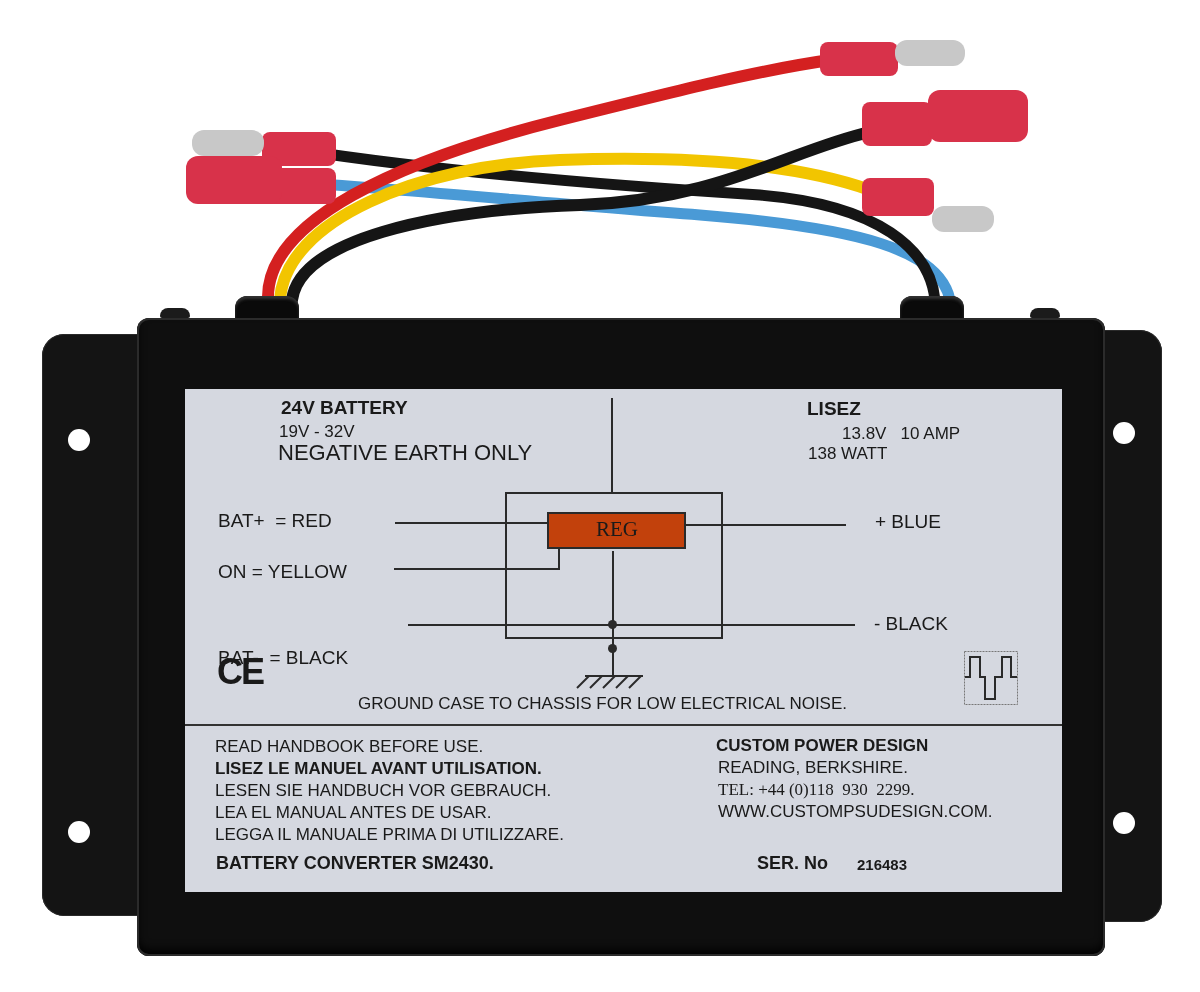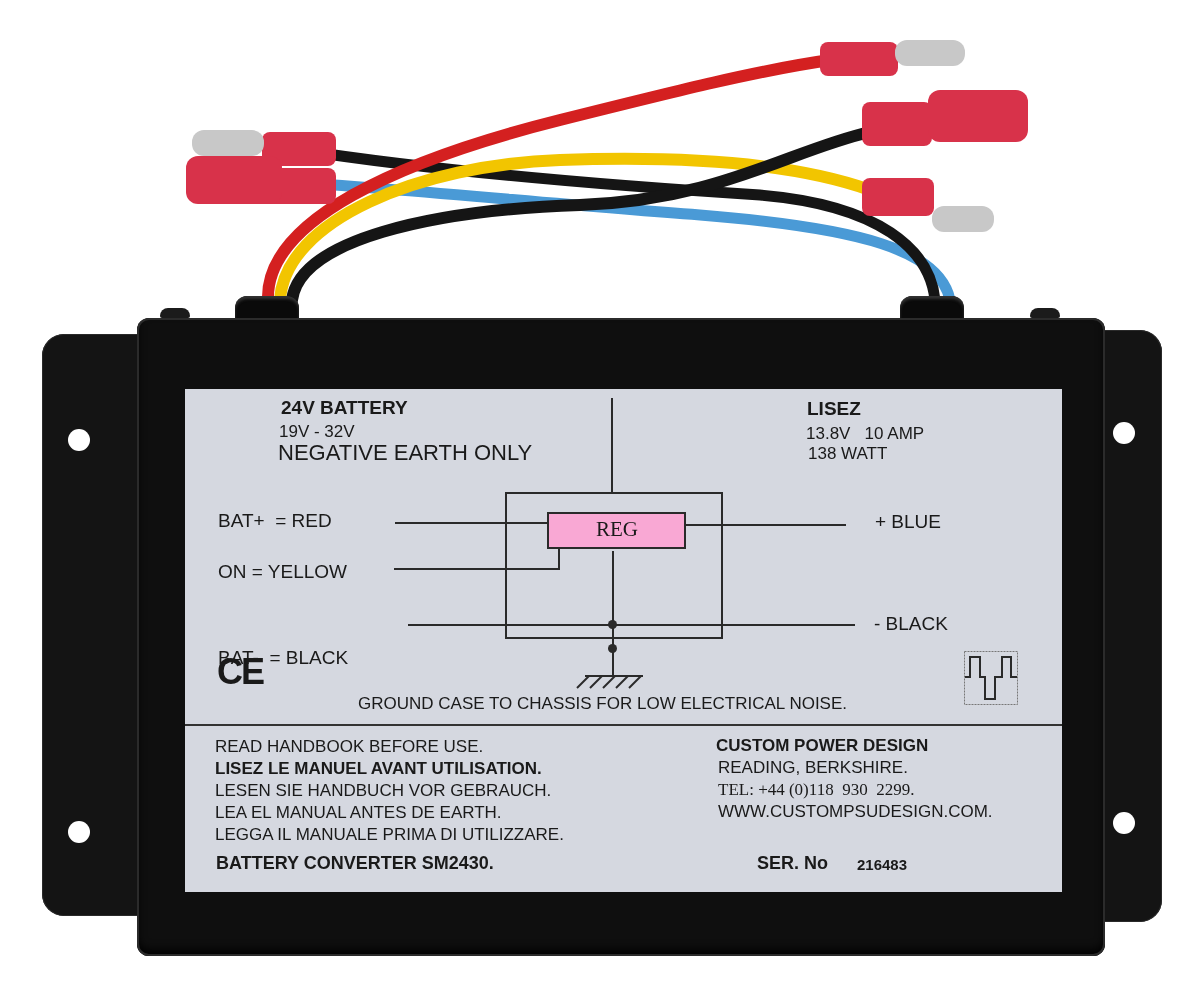--- a/index.html
+++ b/index.html
@@ -74,30 +74,30 @@
 
 <div class="case"></div>
 
 <div class="label"></div>
 
 <div class="t b" style="left:281px;top:398px;font-size:19px;">24V BATTERY</div>
 <div class="t" style="left:279px;top:422px;font-size:17px;">19V - 32V</div>
 <div class="t" style="left:278px;top:443px;font-size:22px;">NEGATIVE EARTH ONLY</div>
 
 <div class="t b" style="left:807px;top:399px;font-size:19px;">LISEZ</div>
-<div class="t" style="left:806px;top:424px;font-size:17px;white-space:pre;text-align:center;">13.8V   10 AMP</div>
+<div class="t" style="left:842px;top:424px;font-size:17px;white-space:pre;text-align:center;">13.8V   10 AMP</div>
 <div class="t" style="left:808px;top:444px;font-size:17px;">138 WATT</div>
 
 <div class="line" style="left:611px;top:398px;width:2px;height:95px;"></div>
 <div class="line" style="left:505px;top:492px;width:218px;height:2px;"></div>
 <div class="line" style="left:505px;top:637px;width:218px;height:2px;"></div>
 <div class="line" style="left:505px;top:492px;width:2px;height:147px;"></div>
 <div class="line" style="left:721px;top:492px;width:2px;height:147px;"></div>
 
-<div class="abs" style="left:547px;top:512px;width:135px;height:33px;border:2px solid #2a2a2a;background:#f9a8d4;">
+<div class="abs" style="left:547px;top:512px;width:135px;height:33px;border:2px solid #2a2a2a;background:#c2410c;">
   <div class="t reg" style="left:47px;top:5px;">REG</div>
 </div>
 
 <div class="line" style="left:395px;top:522px;width:154px;height:2px;"></div>
 <div class="line" style="left:394px;top:568px;width:165px;height:2px;"></div>
 <div class="line" style="left:558px;top:548px;width:2px;height:22px;"></div>
 <div class="line" style="left:684px;top:524px;width:162px;height:2px;"></div>
 <div class="line" style="left:408px;top:624px;width:447px;height:2px;"></div>
 <div class="line" style="left:612px;top:551px;width:2px;height:125px;"></div>
 <div class="abs" style="left:608px;top:620px;width:9px;height:9px;border-radius:50%;background:#2a2a2a;"></div>
@@ -125,21 +125,21 @@
   <polyline points="1,26 6,26 6,6 16,6 16,26 21,26 21,48 31,48 31,26 38,26 38,6 47,6 47,26 53,26" fill="none" stroke="#2a2a2a" stroke-width="2"></polyline>
 </svg>
 
 <div class="t" style="left:358px;top:694px;font-size:17px;">GROUND CASE TO CHASSIS FOR LOW ELECTRICAL NOISE.</div>
 
 <div class="sep"></div>
 
 <div class="t" style="left:215px;top:737px;font-size:17px;">READ HANDBOOK BEFORE USE.</div>
 <div class="t" style="left:215px;top:759px;font-size:17px;font-weight:bold;">LISEZ LE MANUEL AVANT UTILISATION.</div>
 <div class="t" style="left:215px;top:781px;font-size:17px;">LESEN SIE HANDBUCH VOR GEBRAUCH.</div>
-<div class="t" style="left:215px;top:803px;font-size:17px;">LEA EL MANUAL ANTES DE EARTH.</div>
+<div class="t" style="left:215px;top:803px;font-size:17px;">LEA EL MANUAL ANTES DE USAR.</div>
 <div class="t" style="left:215px;top:825px;font-size:17px;">LEGGA IL MANUALE PRIMA DI UTILIZZARE.</div>
 <div class="t b" style="left:216px;top:853px;font-size:18px;">BATTERY CONVERTER SM2430.</div>
 
 <div class="t b" style="left:716px;top:736px;font-size:17px;">CUSTOM POWER DESIGN</div>
 <div class="t" style="left:718px;top:758px;font-size:17px;">READING, BERKSHIRE.</div>
 <div class="t" style="left:718px;top:780px;font-size:17px;white-space:pre;font-family:Liberation Serif, serif;">TEL: +44 (0)118  930  2299.</div>
 <div class="t" style="left:718px;top:802px;font-size:17px;">WWW.CUSTOMPSUDESIGN.COM.</div>
 
 <div class="t b" style="left:757px;top:853px;font-size:18px;">SER. No</div>
 <div class="t b" style="left:857px;top:855px;font-size:15px;text-align:center;">216483</div>

